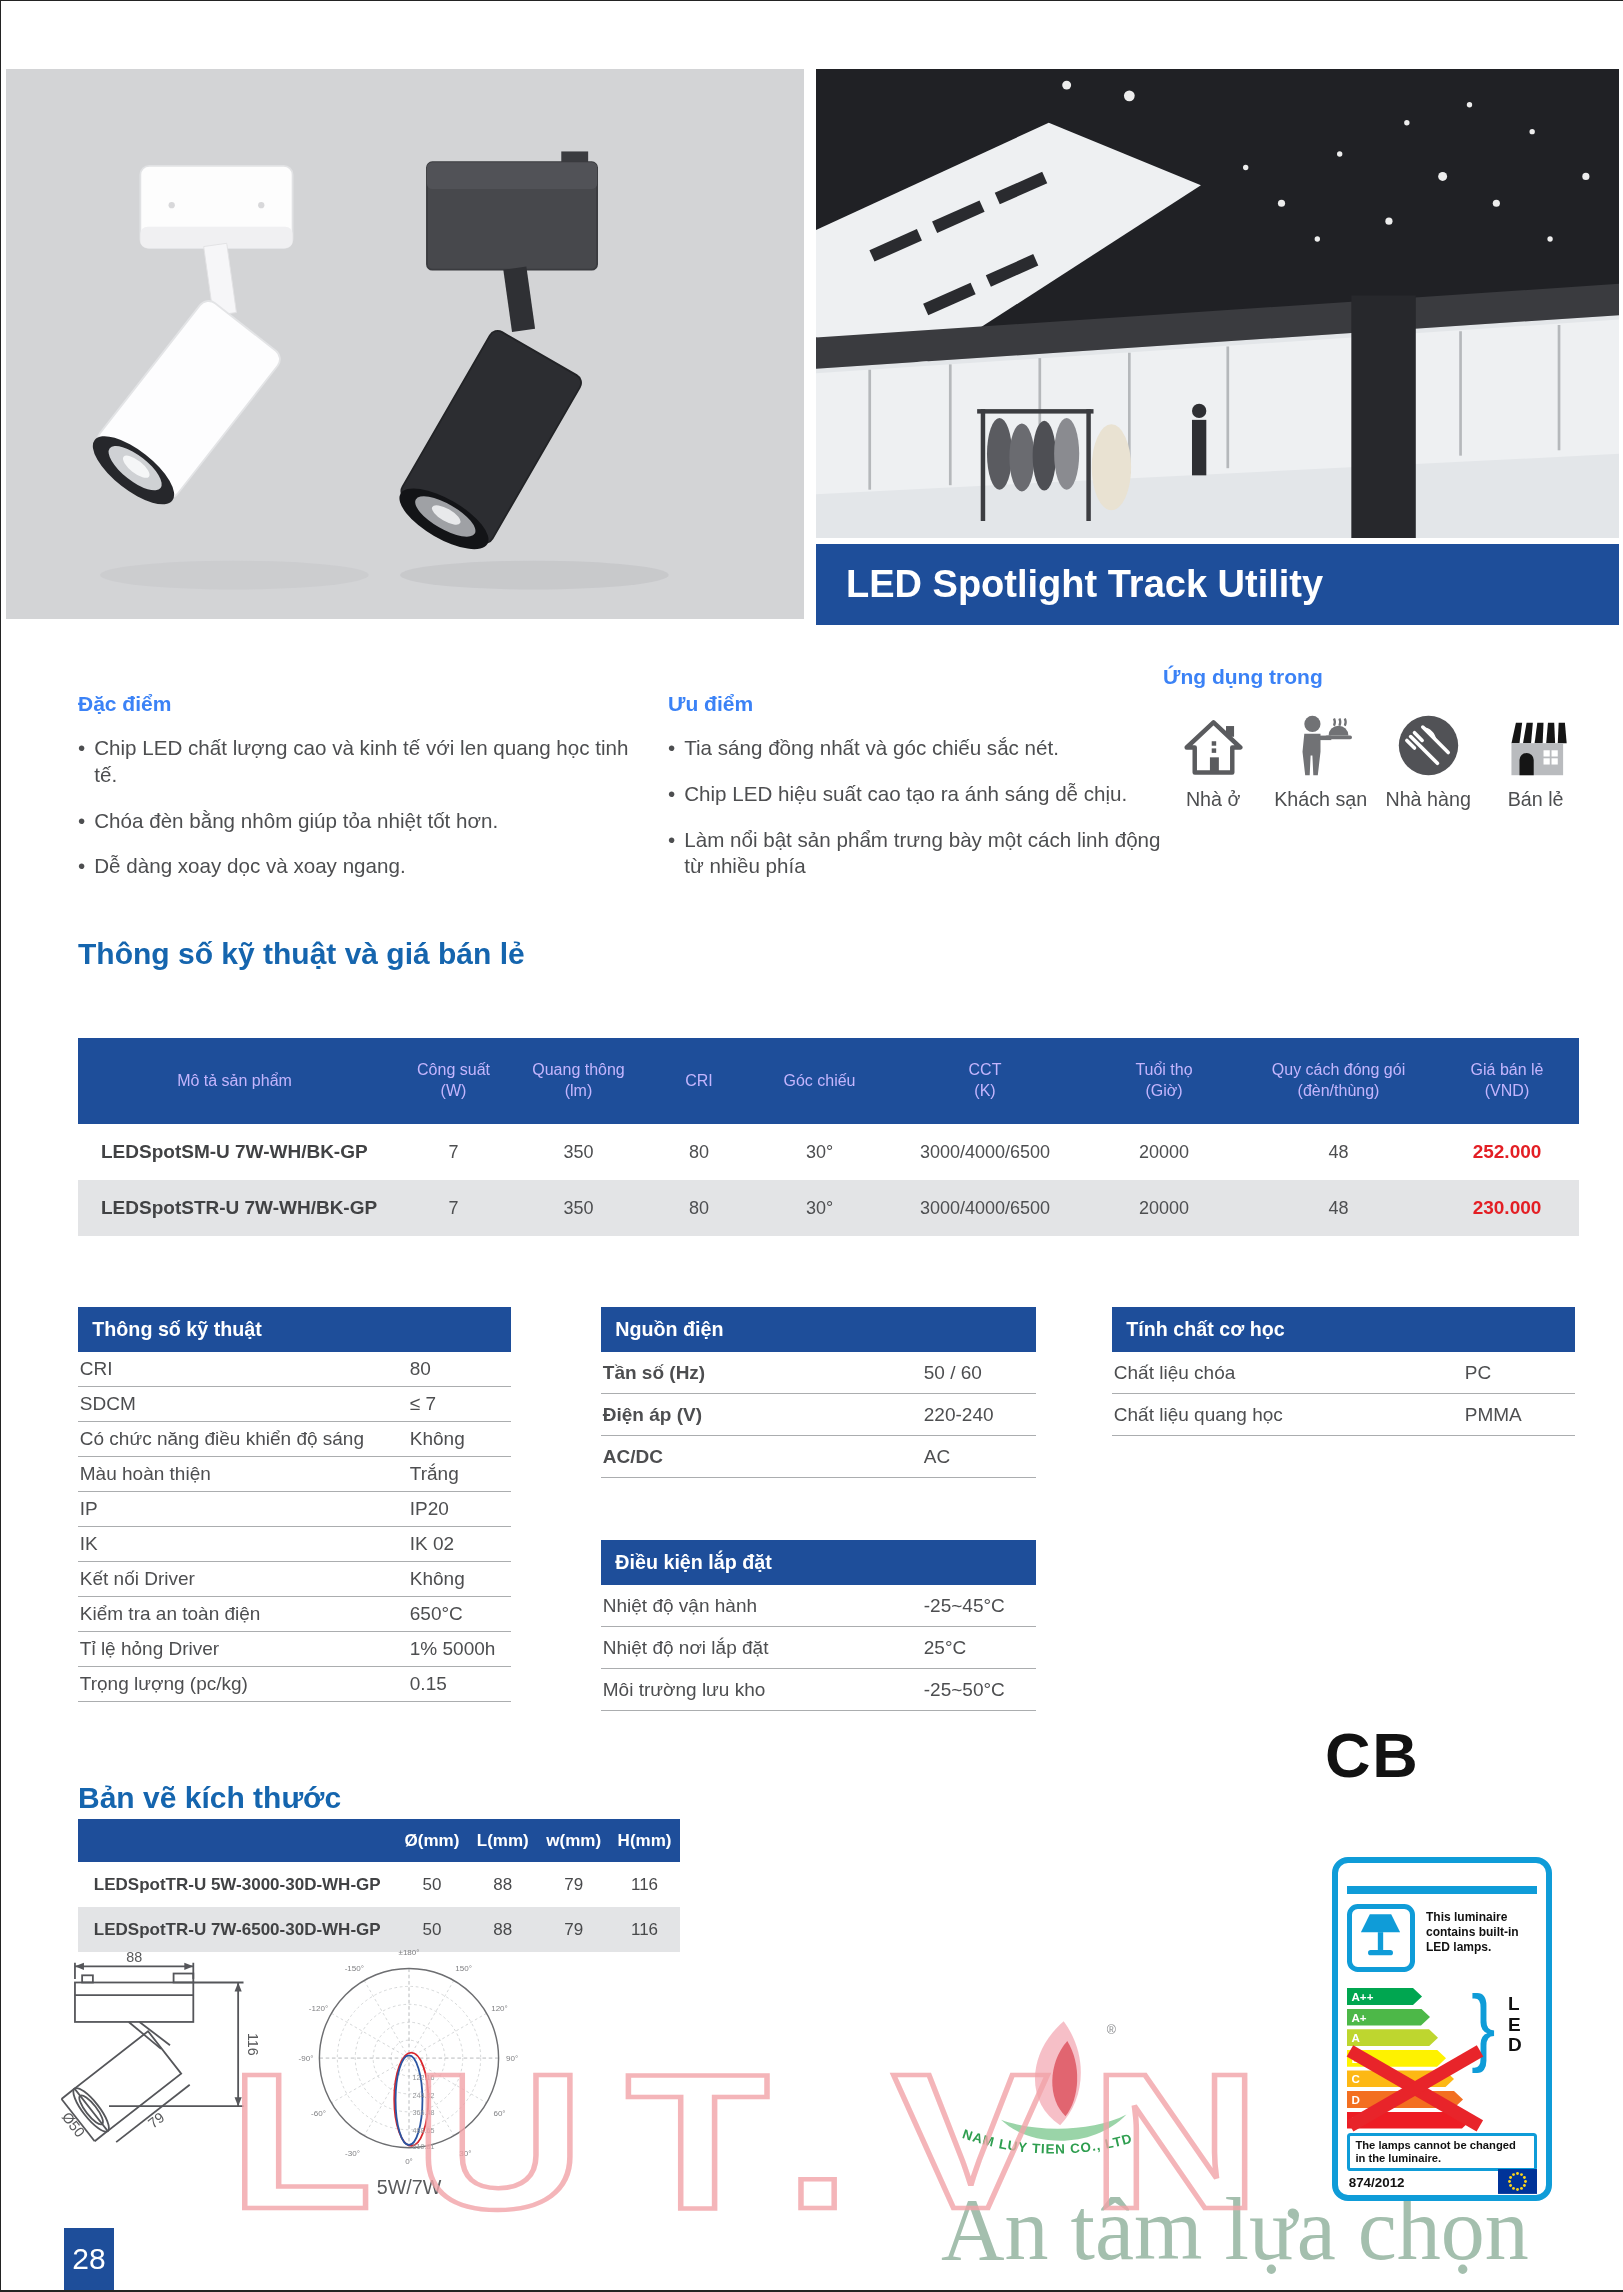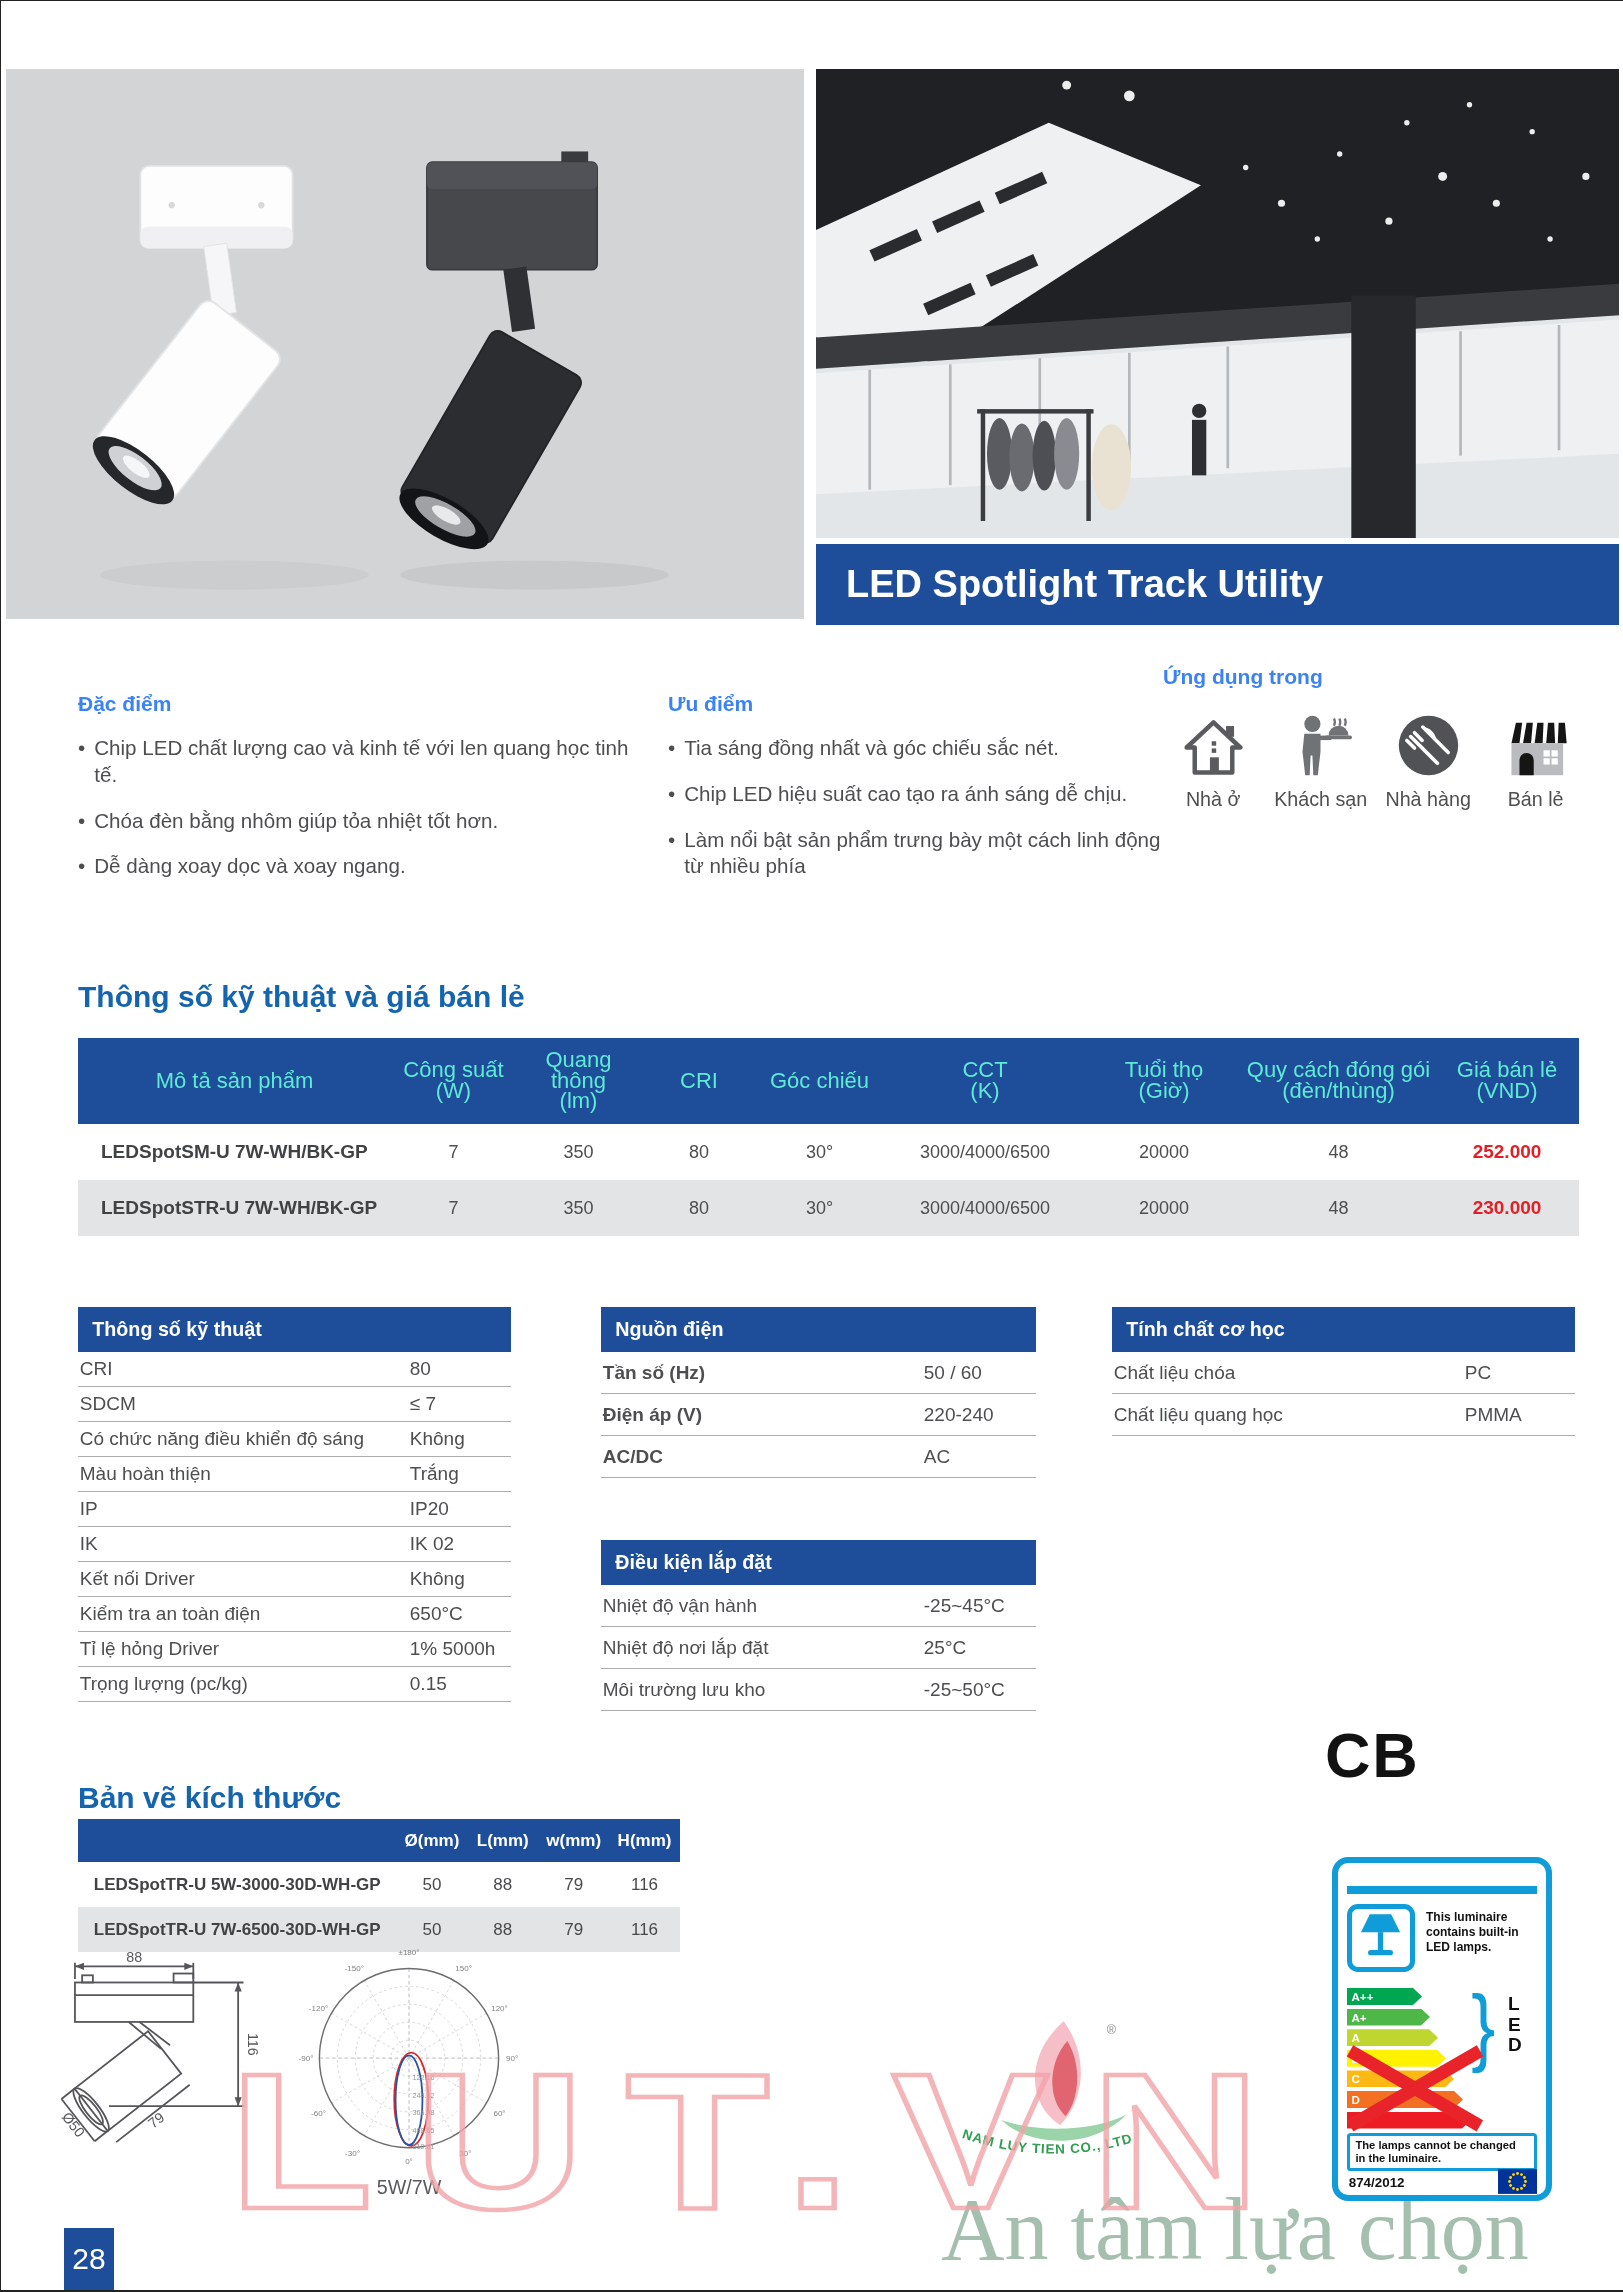--- a/index.html
+++ b/index.html
@@ -23,21 +23,21 @@
   .bullet-dot{margin-right:9px;}
   .apps-icons{display:flex;margin-top:25px;}
   .app{width:106px;text-align:center;margin-right:7.2px;}
   .app-icon{height:63px;display:flex;align-items:flex-end;justify-content:center;}
   .app-label{font-size:19.7px;color:#4d4e50;margin-top:10.7px;}
 
   .section-title{font-size:30px;font-weight:bold;color:#1565ae;}
 
   
   .ptable{left:77px;top:1037px;width:1501px;}
-  .pt-header{display:flex;background:#1e4e9a;color:#5eead4;height:86px;text-align:center;font-size:22px;}
+  .pt-header{display:flex;background:#1e4e9a;color:#c4b5fd;height:86px;text-align:center;font-size:16px;}
   .pt-h{display:flex;flex-direction:column;justify-content:center;height:100%;line-height:20.6px;}
   .pt-row{display:flex;height:56px;align-items:center;text-align:center;color:#4d4e50;font-size:18px;}
   .pt-row.alt{background:#e3e4e6;}
   .w-model{width:313px;}
   .pt-row .w-model{text-align:left;padding-left:23px;box-sizing:border-box;font-weight:bold;color:#414244;font-size:19px;}
   .w-power{width:125px;}.w-flux{width:125px;}.w-cri{width:116px;}.w-angle{width:125px;}
   .w-cct{width:206px;}.w-life{width:152px;}.w-pack{width:197px;}.w-price{width:140px;}
   .price{color:#e31e24;font-weight:bold;font-size:19px;}
 
   
@@ -292,21 +292,21 @@
               <rect x="44" y="43" width="7" height="7"></rect>
                 <rect x="53" y="43" width="7" height="7"></rect>
             </g>
           </svg>
         </div>
         <div class="app-label">Bán lẻ</div>
       </div>
     </div>
   </div>
 
-  <div class="abs section-title" style="left:77px;top:979px;">Thông số kỹ thuật và giá bán lẻ</div>
+  <div class="abs section-title" style="left:77px;top:936px;">Thông số kỹ thuật và giá bán lẻ</div>
 
   <div class="abs ptable">
     <div class="pt-header">
       <div class="pt-h w-model">Mô tả sản phẩm</div>
       <div class="pt-h w-power">
           <span>Công suất</span>
           <span>(W)</span>
         </div>
       <div class="pt-h w-flux">
           <span>Quang thông</span>

